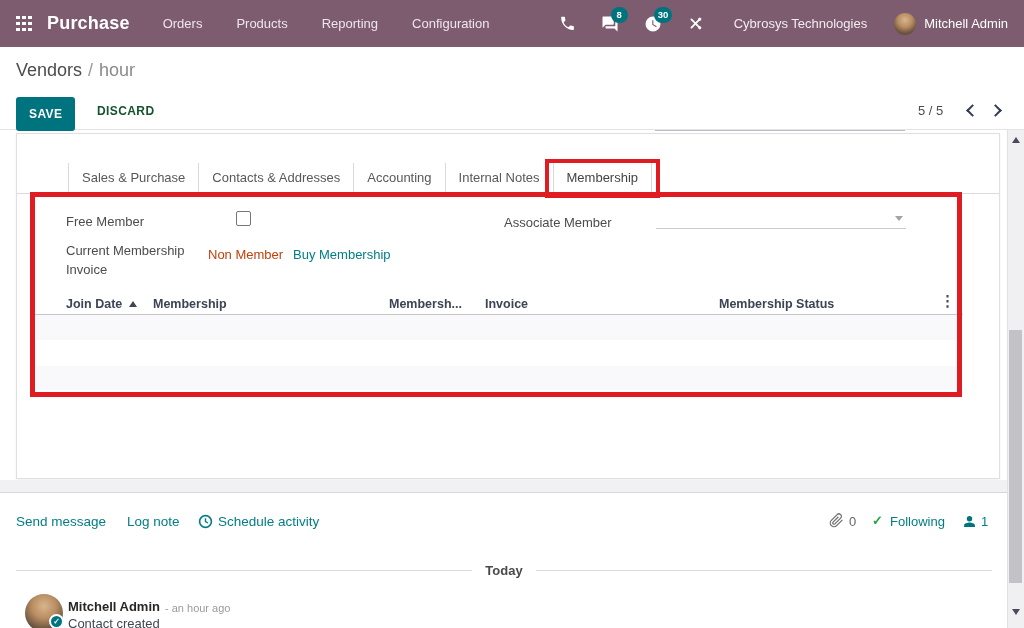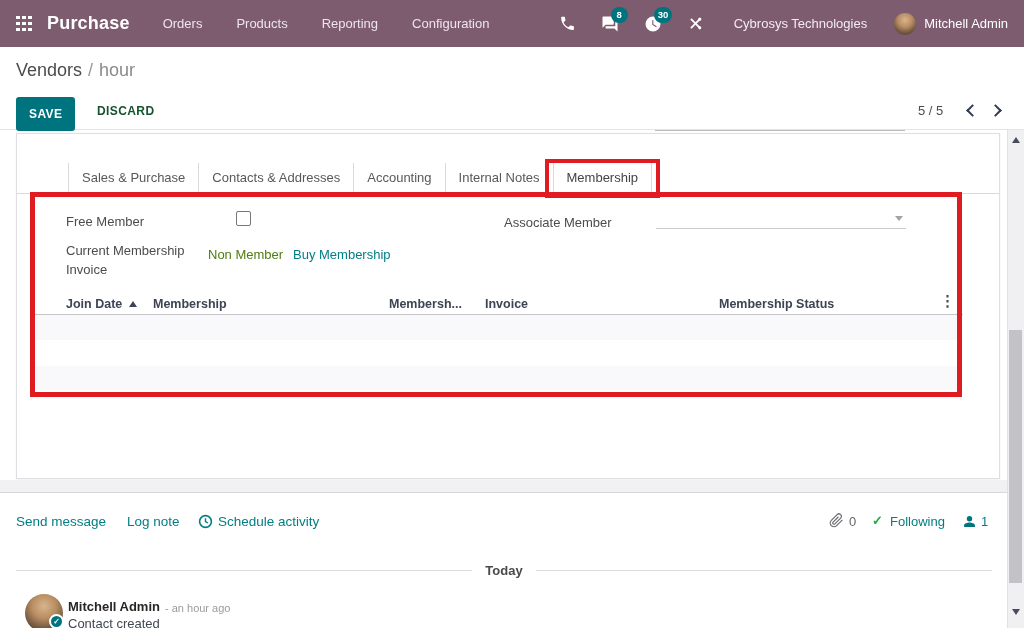--- a/index.html
+++ b/index.html
@@ -60,21 +60,21 @@
                    border:4px solid #e01b22; pointer-events:none; z-index:6; }
 
   .lbl { position:absolute; font-size:13px; color:#4c4c4c; }
   .checkbox { position:absolute; left:219px; top:77px; width:15px; height:15px; background:#fff;
               border:1px solid #767676; border-radius:2px; cursor:pointer; }
   .m2o-field { position:absolute; left:639px; top:74px; width:250px; height:21px;
                border-bottom:1px solid #cbcbcf; cursor:pointer; }
   .m2o-caret { position:absolute; right:3px; top:8px; width:0; height:0;
                border-left:4.5px solid transparent; border-right:4.5px solid transparent;
                border-top:5px solid #a3a3a7; }
-  .status-value { position:absolute; left:191px; top:113px; font-size:13px; color:#4d7c0f; }
+  .status-value { position:absolute; left:191px; top:113px; font-size:13px; color:#c2410c; }
   .buy-link { position:absolute; left:276px; top:113px; font-size:13px; color:#017e84; cursor:pointer; }
 
   .col-head { position:absolute; top:160px; font-size:12.5px; font-weight:bold; color:#3c4455;
               line-height:20px; cursor:pointer; white-space:nowrap; }
   .sort-asc { display:inline-block; width:0; height:0; margin-left:7px; position:relative; top:-1px;
               border-left:4px solid transparent; border-right:4px solid transparent;
               border-bottom:6px solid #3c4455; }
   .kebab { position:absolute; left:923px; top:157px; font-size:15px; font-weight:bold; color:#4c4c4c;
            cursor:pointer; line-height:20px; }
   .head-line { position:absolute; left:15px; top:180px; width:931px; border-bottom:1px solid #c6c6ca; }

